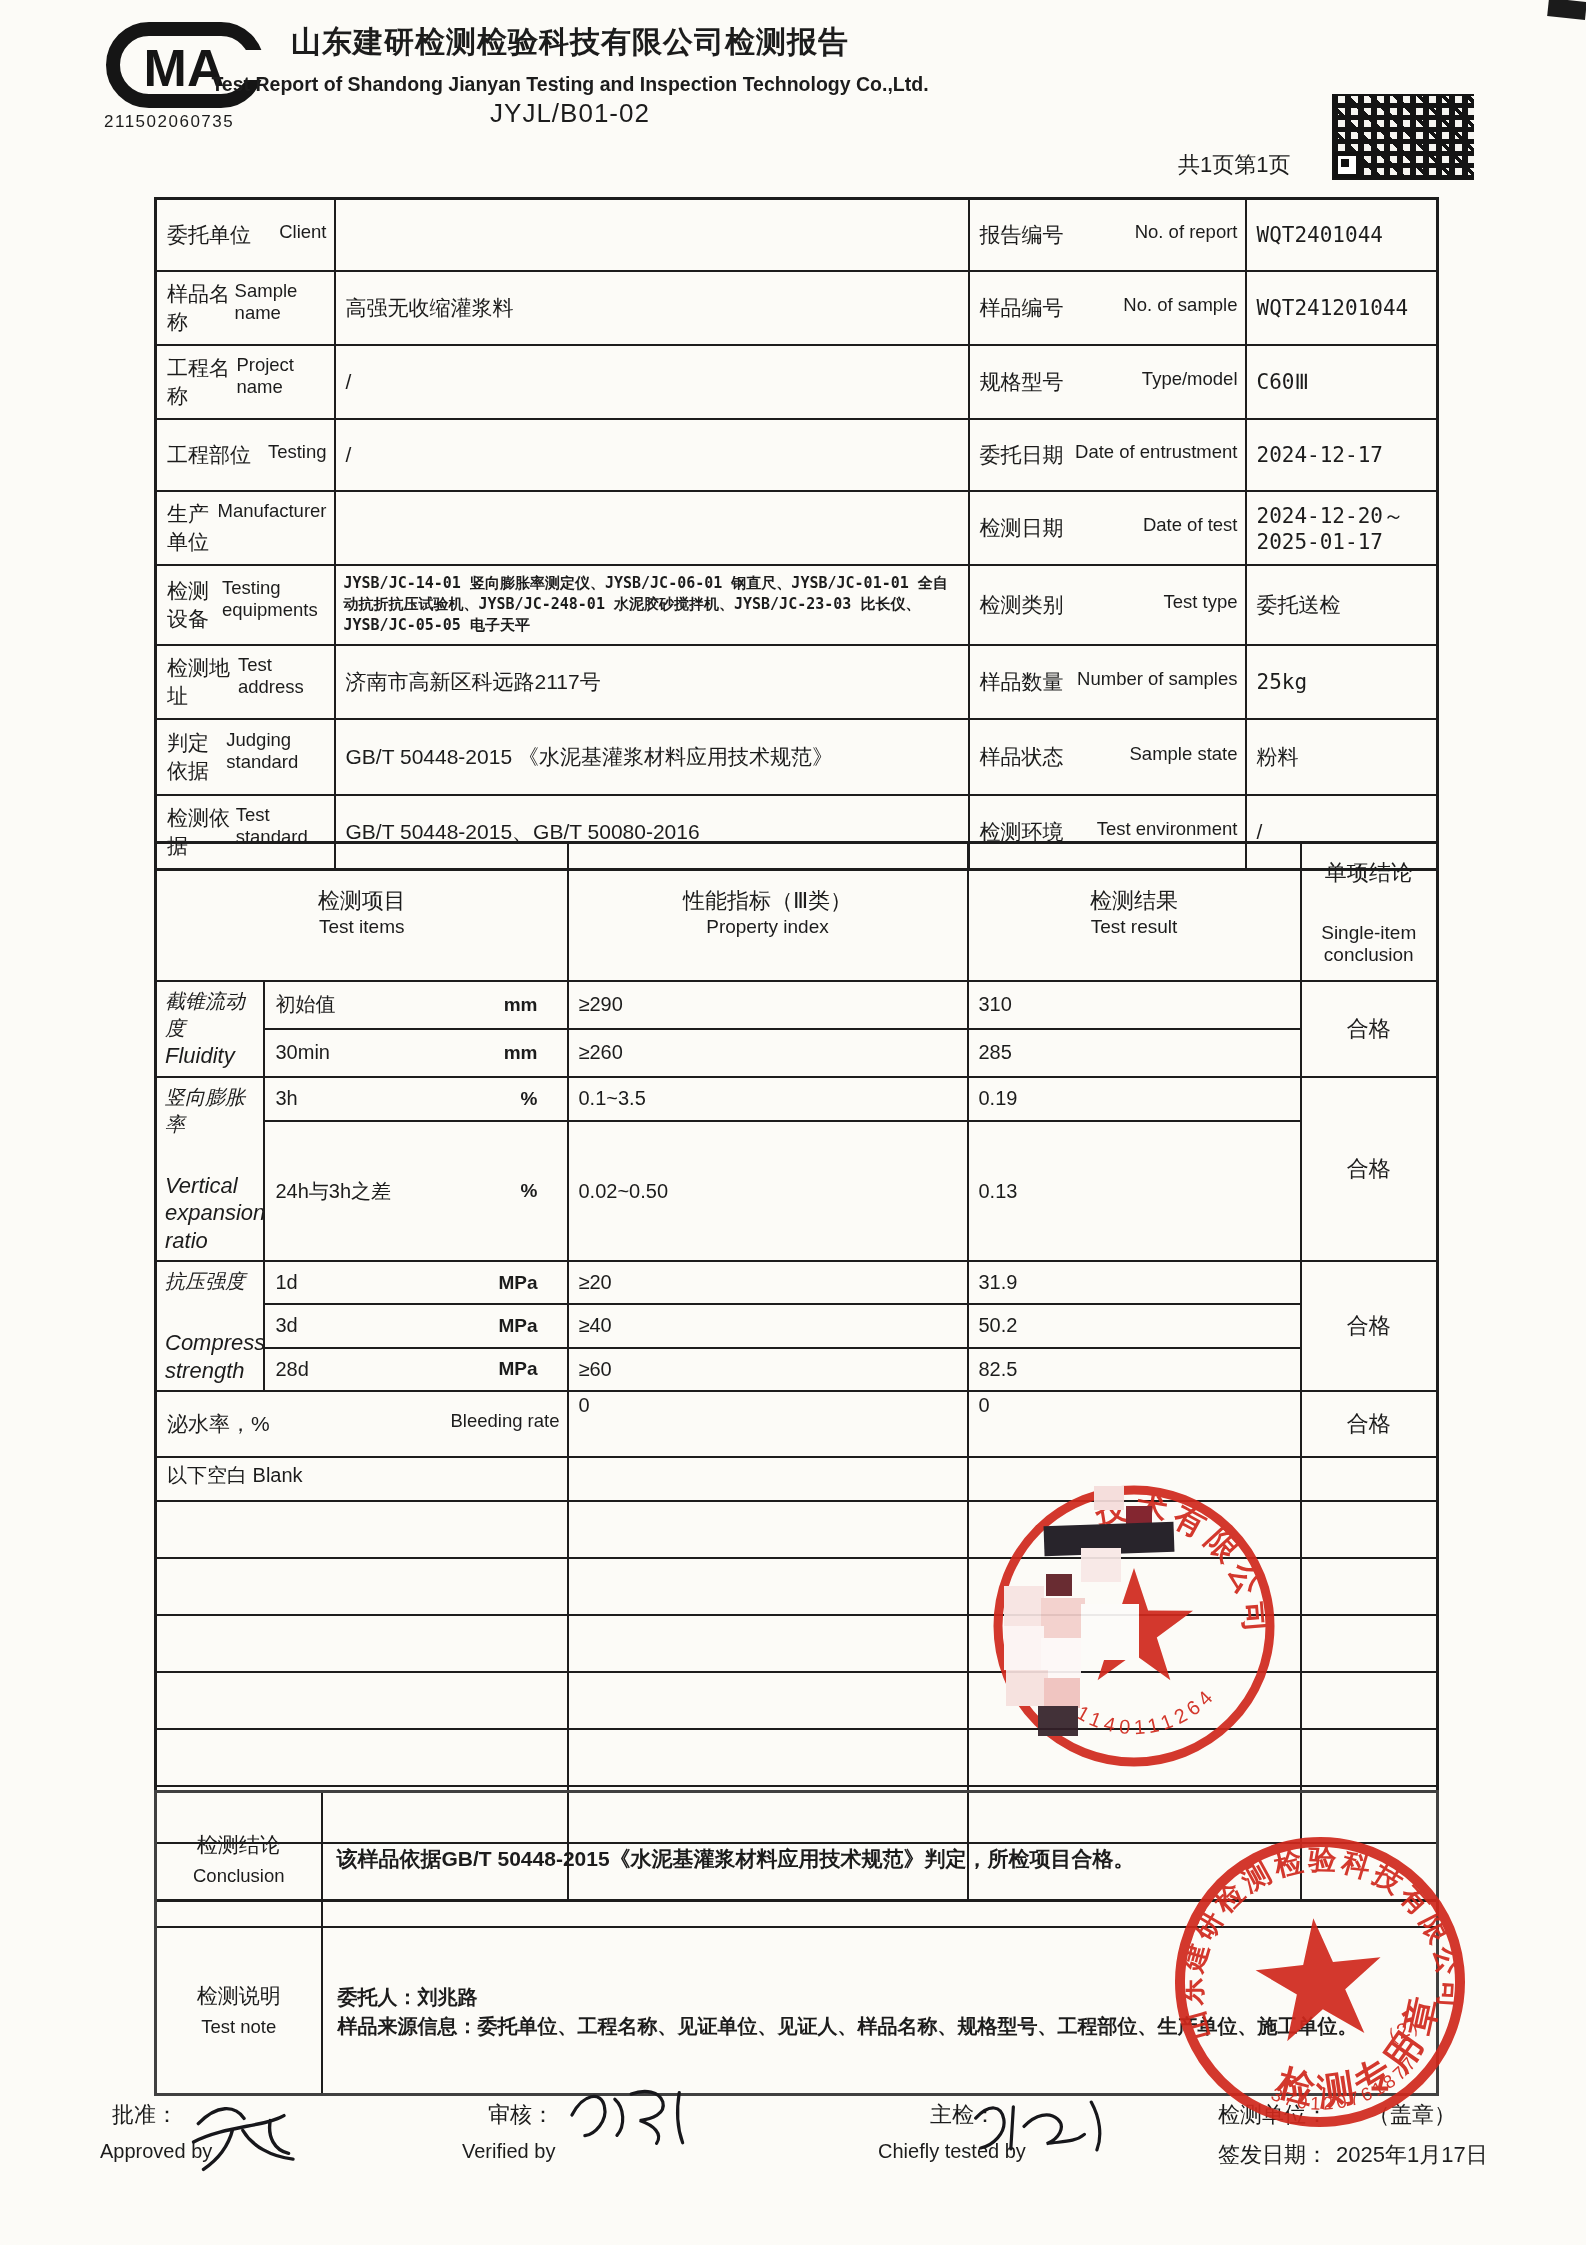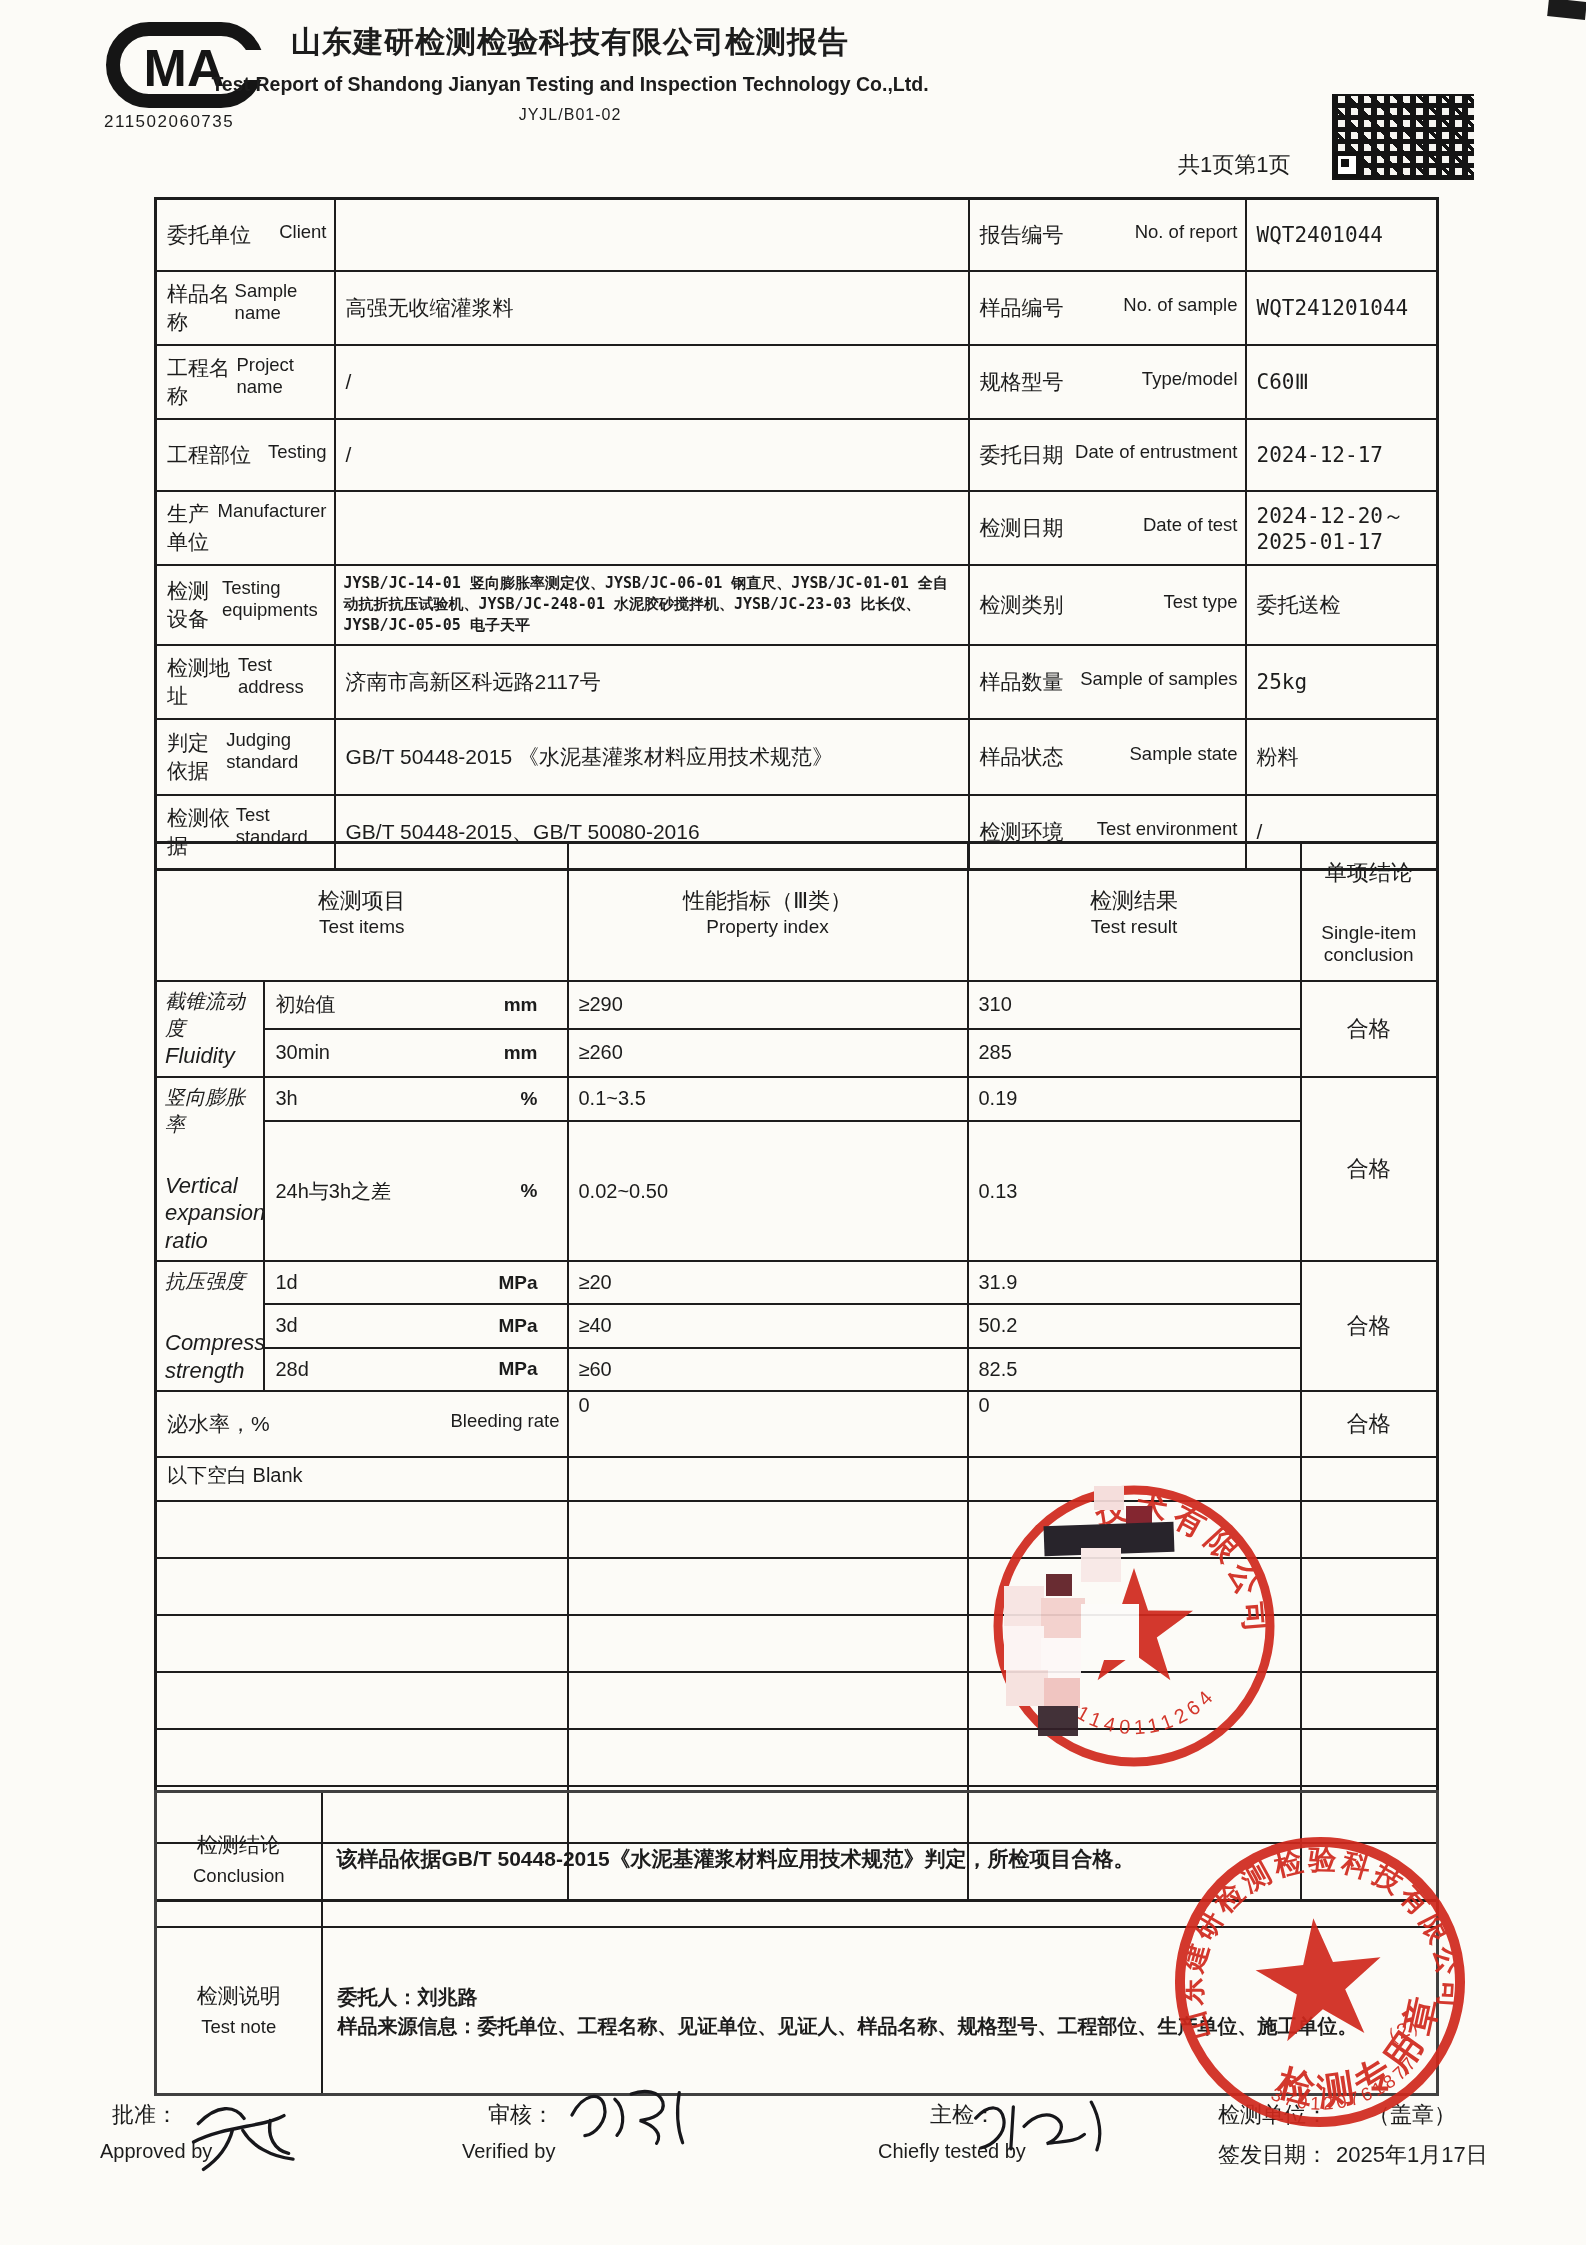--- a/index.html
+++ b/index.html
@@ -6,21 +6,21 @@
   .page{position:relative;width:1586px;height:2245px;background:#fcfbf7;overflow:hidden;
         font-family:"Liberation Sans",sans-serif;color:#1c1c1c;}
   .abs{position:absolute;}
   .pre{white-space:pre-line;margin-top:34px;}
   .mono{font-family:"DejaVu Sans Mono",monospace;}
 
   
   .title-wrap{position:absolute;left:130px;top:22px;width:880px;text-align:center;}
   .title-zh{font-size:30px;font-weight:700;letter-spacing:1px;}
   .title-en{font-size:19.5px;font-weight:700;margin-top:10px;}
-  .doc-code{font-size:16px;margin-top:10px;letter-spacing:1px;}
+  .doc-code{font-size:26px;margin-top:2px;letter-spacing:1px;}
   .pageinfo{position:absolute;left:1178px;top:150px;font-size:22px;}
   .cma-num{position:absolute;left:104px;top:112px;font-size:17px;letter-spacing:1.5px;}
   .corner-smudge{position:absolute;left:1548px;top:0;width:38px;height:18px;background:#1b1b1b;transform:rotate(6deg);}
   .qr{position:absolute;left:1332px;top:94px;width:142px;height:86px;background-color:#f6f5f1;
       background-image:
         repeating-linear-gradient(90deg,#141414 0 6px,transparent 6px 13px),
         repeating-linear-gradient(0deg,#141414 0 5px,transparent 5px 12px),
         repeating-linear-gradient(45deg,#141414 0 4px,transparent 4px 17px);}
   .qr .finder{position:absolute;left:2px;bottom:2px;width:18px;height:18px;border:4px solid #111;background:#fff;}
   .qr .finder i{display:block;width:8px;height:8px;background:#111;margin:3px;}
@@ -199,21 +199,21 @@
       <td>
             <div class="lab">
               <span class="lz">检测地址</span>
               <span class="le">Test address</span>
             </div>
           </td>
       <td class="val">济南市高新区科远路2117号</td>
       <td>
             <div class="lab">
               <span class="lz">样品数量</span>
-              <span class="le">Sample of samples</span>
+              <span class="le">Number of samples</span>
             </div>
           </td>
       <td class="val mono">25kg</td>
     </tr>
     <tr style="height:76px">
       <td>
             <div class="lab">
               <span class="lz">判定依据</span>
               <span class="le">Judging standard</span>
             </div>

